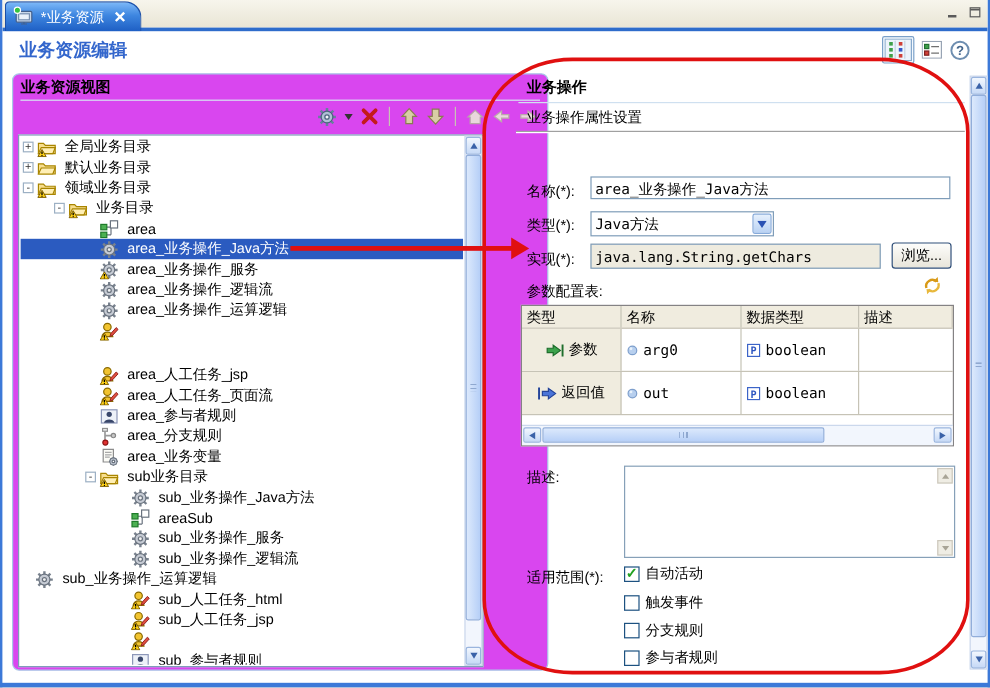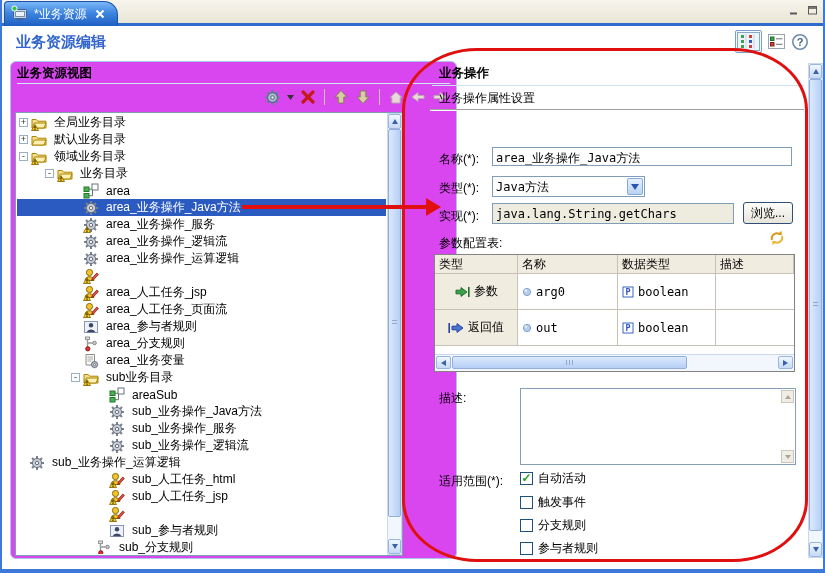--- a/index.html
+++ b/index.html
@@ -337,21 +337,21 @@
               <svg width="16" height="16" viewBox="0 0 16 16">
                 <circle cx="6.5" cy="4.5" r="3.1" fill="#F2C430" stroke="#8A6A00"></circle>
                 <path d="M2 12.5a4.5 3.8 0 0 1 9 0z" fill="#F2C430" stroke="#8A6A00"></path>
                 <path d="M9.5 9.8 13.8 5l1.6 1.5-4.5 4.9-2.4 1z" fill="#E05040" stroke="#902020" stroke-width="0.8"></path>
                 <path d="M0.5 15.5 L4 9.6 L7.5 15.5 Z" fill="#FFD216" stroke="#7A5B00" stroke-width="0.8"></path>
                 <path d="M4 11.3v2.1" stroke="#000" stroke-width="1.1"></path>
                 <circle cx="4" cy="14.5" r="0.55" fill="#000"></circle>
               </svg>
             </span>
           </div>
-          <div class="trow" style="padding-left: 54px;">
+          <div class="trow" style="padding-left: 54px; margin-top: 20px;">
             <span class="toggle none"></span>
             <span class="icon">
               <svg width="16" height="16" viewBox="0 0 16 16">
                 <circle cx="6.5" cy="4.5" r="3.1" fill="#F2C430" stroke="#8A6A00"></circle>
                 <path d="M2 12.5a4.5 3.8 0 0 1 9 0z" fill="#F2C430" stroke="#8A6A00"></path>
                 <path d="M9.5 9.8 13.8 5l1.6 1.5-4.5 4.9-2.4 1z" fill="#E05040" stroke="#902020" stroke-width="0.8"></path>
                 <path d="M0.5 15.5 L4 9.6 L7.5 15.5 Z" fill="#FFD216" stroke="#7A5B00" stroke-width="0.8"></path>
                 <path d="M4 11.3v2.1" stroke="#000" stroke-width="1.1"></path>
                 <circle cx="4" cy="14.5" r="0.55" fill="#000"></circle>
               </svg>
@@ -418,40 +418,40 @@
                 <path d="M4 11.3v2.1" stroke="#000" stroke-width="1.1"></path>
                 <circle cx="4" cy="14.5" r="0.55" fill="#000"></circle>
               </svg>
             </span>
             <span class="tlabel">sub业务目录</span>
           </div>
           <div class="trow" style="padding-left: 80px;">
             <span class="toggle none"></span>
             <span class="icon">
               <svg width="16" height="16" viewBox="0 0 16 16">
-                <rect x="9" y="1" width="6" height="6" fill="#FFF" stroke="#6A737F"></rect>
-                <path d="M6 6.2h3M6 12.7h3.5M9.5 12.7V7" fill="none" stroke="#6A737F"></path>
-                <rect x="1" y="4" width="5" height="4.5" fill="#4CB052" stroke="#1E7A2A"></rect>
-                <rect x="1" y="10.5" width="5" height="4.5" fill="#4CB052" stroke="#1E7A2A"></rect>
-              </svg>
-            </span>
-            <span class="tlabel">areaSub</span>
-          </div>
-          <div class="trow" style="padding-left: 80px;">
-            <span class="toggle none"></span>
-            <span class="icon">
-              <svg width="16" height="16" viewBox="0 0 16 16">
                 <g stroke="#79828E" stroke-width="2">
                   <path d="M8 1v14M1 8h14M3 3l10 10M13 3L3 13"></path>
                 </g>
                 <circle cx="8" cy="8" r="4.6" fill="#C6CBD4" stroke="#6A737F"></circle>
                 <circle cx="8" cy="8" r="1.7" fill="#F2F2F2" stroke="#6A737F"></circle>
               </svg>
             </span>
             <span class="tlabel">sub_业务操作_Java方法</span>
+          </div>
+          <div class="trow" style="padding-left: 80px;">
+            <span class="toggle none"></span>
+            <span class="icon">
+              <svg width="16" height="16" viewBox="0 0 16 16">
+                <rect x="9" y="1" width="6" height="6" fill="#FFF" stroke="#6A737F"></rect>
+                <path d="M6 6.2h3M6 12.7h3.5M9.5 12.7V7" fill="none" stroke="#6A737F"></path>
+                <rect x="1" y="4" width="5" height="4.5" fill="#4CB052" stroke="#1E7A2A"></rect>
+                <rect x="1" y="10.5" width="5" height="4.5" fill="#4CB052" stroke="#1E7A2A"></rect>
+              </svg>
+            </span>
+            <span class="tlabel">areaSub</span>
           </div>
           <div class="trow" style="padding-left: 80px;">
             <span class="toggle none"></span>
             <span class="icon">
               <svg width="16" height="16" viewBox="0 0 16 16">
                 <g stroke="#79828E" stroke-width="2">
                   <path d="M8 1v14M1 8h14M3 3l10 10M13 3L3 13"></path>
                 </g>
                 <circle cx="8" cy="8" r="4.6" fill="#C6CBD4" stroke="#6A737F"></circle>
                 <circle cx="8" cy="8" r="1.7" fill="#F2F2F2" stroke="#6A737F"></circle>

